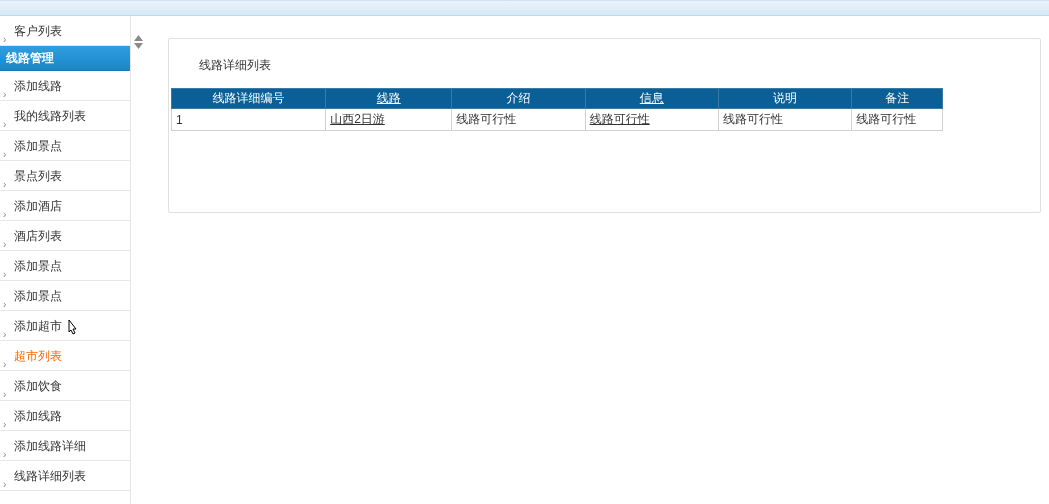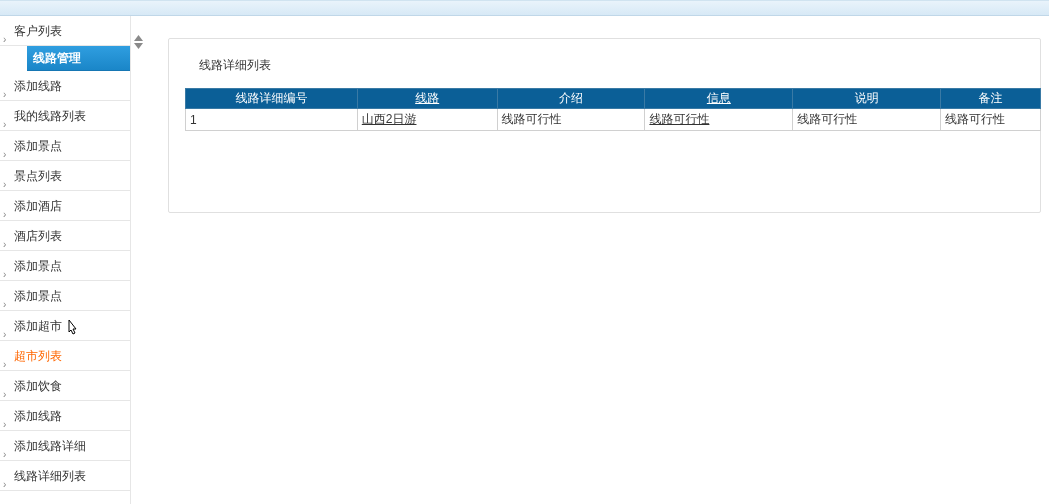--- a/index.html
+++ b/index.html
@@ -3,28 +3,28 @@
   <meta charset="utf-8">
   <style>
     * { margin: 0; padding: 0; box-sizing: border-box; }
     body { font-family: "Microsoft YaHei", Arial, sans-serif; font-size: 12px; background: #fff; color: #333; }
     .page { width: 1049px; height: 504px; position: relative; overflow: hidden; border-top: 1px solid #d0e3f0; }
     .topbar { position: absolute; left: 0; right: 0; top: 0; height: 15px; background: linear-gradient(#e9f3fb, #d7e9f6); border-bottom: 1px solid #c0d7e8; }
     .sidebar { position: absolute; left: 0; top: 15px; width: 131px; bottom: 0; background: #fff; border-right: 1px solid #e6e6e6; }
     .side-item { height: 30px; line-height: 30px; padding-left: 14px; border-bottom: 1px solid #e6e6e6; cursor: pointer; color: #333; position: relative; }
     .side-item.active { color: #ff6600; }
     .side-item .chev { position: absolute; left: 3px; top: 9px; width: 6px; height: 6px; color: #888; font-size: 10px; }
-    .side-group { height: 25px; line-height: 25px; background: linear-gradient(#2f9ee0, #1a86c8); color: #fff; font-weight: bold; padding-left: 6px; border-bottom: 1px solid #1676b3; margin-left: 27px; }
+    .side-group { height: 25px; line-height: 25px; background: linear-gradient(#2f9ee0, #1a86c8); color: #fff; font-weight: bold; padding-left: 6px; border-bottom: 1px solid #1676b3; }
     .divider { position: absolute; left: 131px; top: 15px; width: 15px; bottom: 0; background: #fff; }
     .scroll-handle { position: absolute; top: 18px; left: 3px; width: 9px; height: 16px; display: flex; flex-direction: column; justify-content: center; align-items: center; }
     .scroll-handle svg { display: block; }
     .content { position: absolute; left: 146px; right: 0; top: 15px; bottom: 0; padding: 22px 8px 8px 22px; }
     .panel { background: #fff; border: 1px solid #e0e0e0; border-radius: 2px; padding: 18px 0 14px 0; min-height: 175px; }
     .panel-title { padding: 0 0 14px 30px; color: #333; font-size: 12px; }
-    .tbl { width: 856px; margin-left: 16px; border-collapse: collapse; }
+    .tbl { width: 772px; margin-left: 2px; border-collapse: collapse; }
     .tbl th { background: #0b5f97; color: #fff; font-weight: normal; height: 20px; border: 1px solid #3a7aa5; font-size: 12px; text-align: center; }
     .tbl td { height: 22px; border: 1px solid #d0d0d0; padding-left: 4px; background: #fff; color: #333; font-size: 12px; }
     .tbl th:nth-child(1), .tbl td:nth-child(1) { width: 172px; }
     .tbl th:nth-child(2), .tbl td:nth-child(2) { width: 140px; text-decoration: underline; }
     .tbl th:nth-child(3), .tbl td:nth-child(3) { width: 148px; }
     .tbl th:nth-child(4), .tbl td:nth-child(4) { width: 148px; text-decoration: underline; }
     .tbl th:nth-child(5), .tbl td:nth-child(5) { width: 148px; }
     .tbl th:nth-child(6), .tbl td:nth-child(6) { width: 100px; }
     .cursor { position: absolute; left: 63px; top: 317px; width: 20px; height: 22px; pointer-events: none; z-index: 100; }
   </style>

